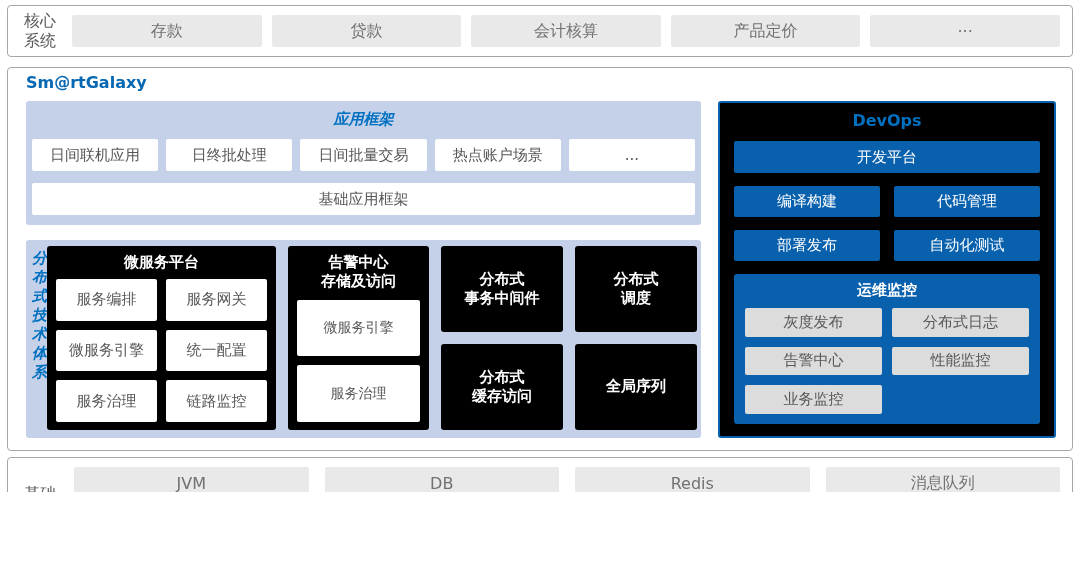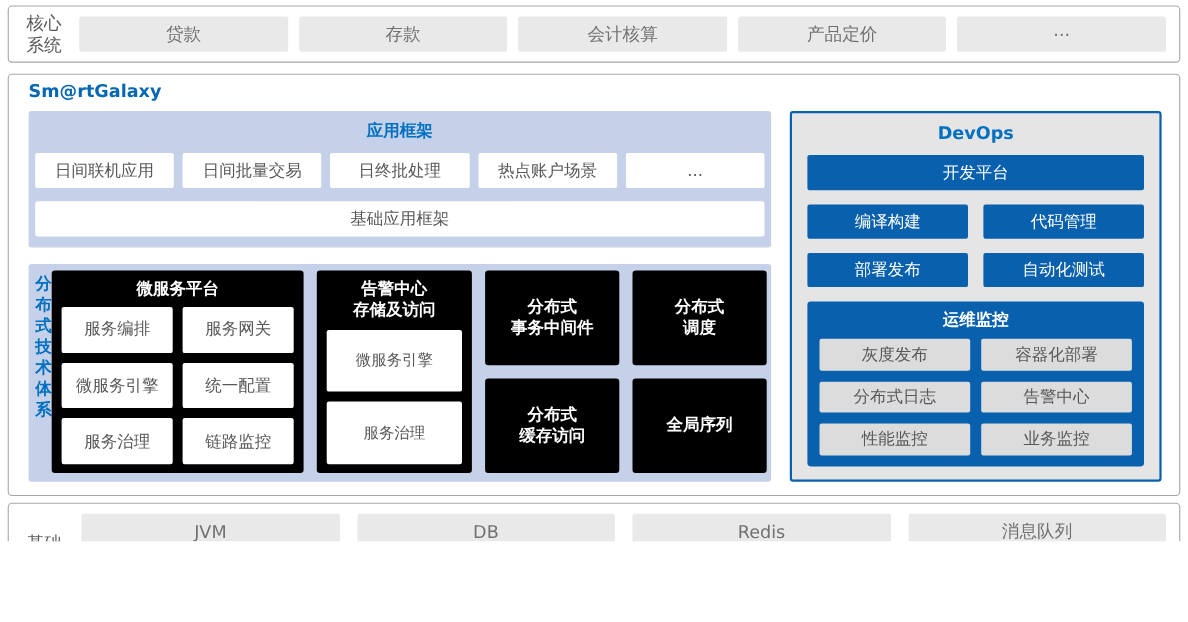--- a/index.html
+++ b/index.html
@@ -19,21 +19,21 @@
     display: flex; align-items: center; justify-content: center; height: 32px; }
   #core .gray-chip { flex: 1; }
 
   
   #galaxy { left: 7px; top: 67px; width: 1066px; height: 384px; padding: 5px 16px 0 18px; }
   .brand { color: #0668b3; font-weight: bold; font-size: 16px; line-height: 20px; margin-bottom: 8px; }
   .galaxy-cols { display: flex; gap: 17px; height: 337px; align-items: stretch; }
   .left-col { flex: none; width: 675px; display: flex; flex-direction: column; }
 
   .lav-panel { background: #c5d0e9; border-radius: 3px; padding: 6px; }
-  .panel-title { color: #0070c0; font-weight: bold; font-size: 15px; line-height: 19px; text-align: center; }
+  .panel-title { color: #0070c0; font-weight: bold; font-size: 15px; line-height: 19px; text-align: center; font-style: italic; }
 
   #app-framework { height: 124px; margin-bottom: 15px; }
   #app-framework .panel-title { margin: 3px 0 10px; }
   .app-row { display: flex; gap: 8px; margin-bottom: 12px; }
   .white-chip { background: #ffffff; border-radius: 2px; color: #595757;
     display: flex; align-items: center; justify-content: center; }
   .app-row .white-chip { flex: 1; height: 32px; font-size: 15px; }
   .base-chip { height: 32px; font-size: 15px; }
 
   #distributed { flex: 1; display: flex; flex-direction: row; padding-bottom: 8px; }
@@ -50,21 +50,21 @@
   #storage { width: 141px; padding: 4px 9px 8px; display: flex; flex-direction: column; }
   #storage .cyan-title { margin: 3px 0 9px; }
   .storage-chips { flex: 1; display: flex; flex-direction: column; gap: 9px; }
   .storage-chips .white-chip { flex: 1; font-size: 14px; }
 
   .dist-col { width: 122px; display: flex; flex-direction: column; gap: 12px; }
   .dist-block { flex: 1; display: flex; align-items: center; justify-content: center;
     color: #fff; font-weight: bold; font-size: 15px; line-height: 1.3; text-align: center; }
 
   
-  #devops { flex: 1; border: 2px solid #0961ae; border-radius: 3px; background: #e5e5e5;
+  #devops { flex: 1; border: 2px solid #0961ae; border-radius: 3px; background: #000000;
     padding: 4px 14px 12px; display: flex; flex-direction: column; }
   .devops-title { color: #0070c0; font-weight: bold; font-size: 16px; text-align: center;
     line-height: 20px; margin: 4px 0 10px; }
   .blue-btn { background: #0961ae; border-radius: 2px; color: #ffffff; font-size: 15px;
     display: flex; align-items: center; justify-content: center; }
   #dev-platform { height: 32px; margin-bottom: 13px; }
   .devops-row { display: flex; gap: 14px; margin-bottom: 13px; }
   .devops-row .blue-btn { flex: 1; height: 31px; }
   #ops { flex: 1; background: #0961ae; border-radius: 3px; padding: 4px 11px 10px;
     display: flex; flex-direction: column; }
@@ -86,39 +86,39 @@
     background: #cdcdcd; border-radius: 1px; }
 </style>
 </head>
 <body>
 
 <div class="page">
 
   <div class="outer" id="core">
     <div class="side-label preline">核心
 系统</div>
+    <div class="gray-chip">存款</div>
     <div class="gray-chip">贷款</div>
-    <div class="gray-chip">存款</div>
     <div class="gray-chip">会计核算</div>
     <div class="gray-chip">产品定价</div>
     <div class="gray-chip">···</div>
   </div>
 
   <div class="outer" id="galaxy">
     <div class="brand">Sm@rtGalaxy</div>
 
     <div class="galaxy-cols">
       <div class="left-col">
 
         <div class="lav-panel" id="app-framework">
           <div class="panel-title">应用框架</div>
           <div class="app-row">
             <div class="white-chip">日间联机应用</div>
+            <div class="white-chip">日终批处理</div>
             <div class="white-chip">日间批量交易</div>
-            <div class="white-chip">日终批处理</div>
             <div class="white-chip">热点账户场景</div>
             <div class="white-chip">...</div>
           </div>
           <div class="white-chip base-chip">基础应用框架</div>
         </div>
 
         <div class="lav-panel" id="distributed">
           <div class="panel-title">分布式技术体系</div>
           <div class="dist-row">
 
@@ -168,21 +168,20 @@
           <div class="blue-btn">代码管理</div>
         </div>
         <div class="devops-row">
           <div class="blue-btn">部署发布</div>
           <div class="blue-btn">自动化测试</div>
         </div>
         <div id="ops">
           <div class="ops-title">运维监控</div>
           <div class="ops-grid">
             <div class="ops-chip">灰度发布</div>
-            <div class="ops-chip">容器化部署</div>
             <div class="ops-chip">分布式日志</div>
             <div class="ops-chip">告警中心</div>
             <div class="ops-chip">性能监控</div>
             <div class="ops-chip">业务监控</div>
           </div>
         </div>
       </div>
     </div>
   </div>
 

